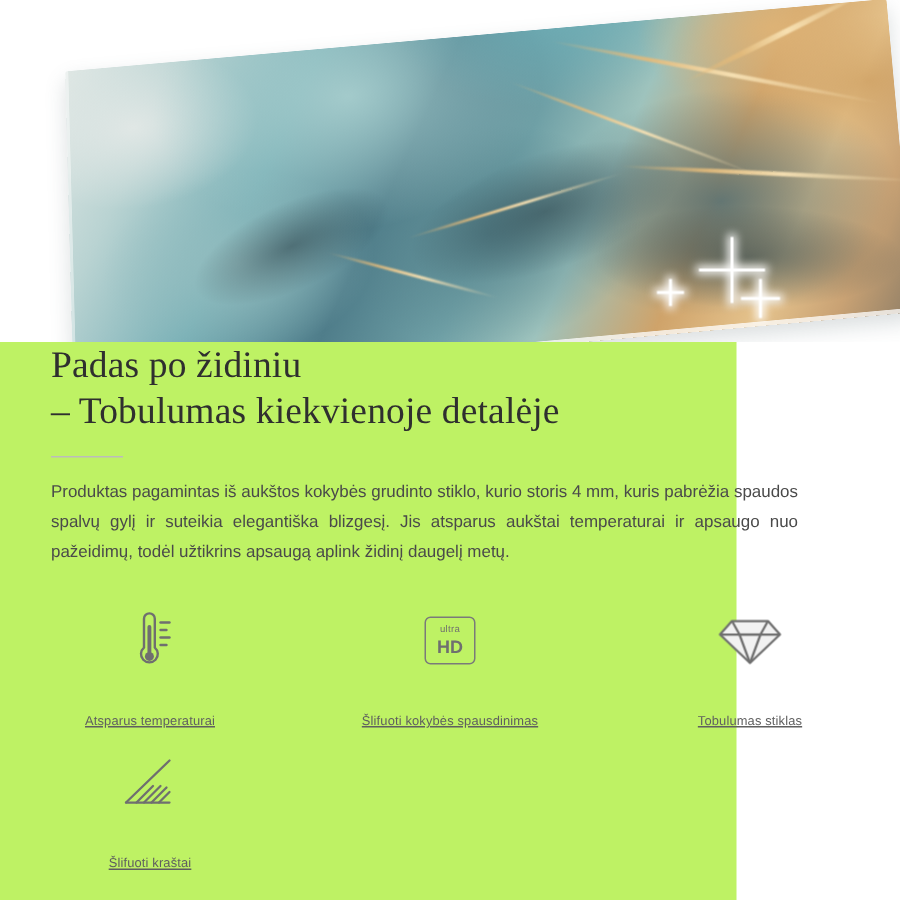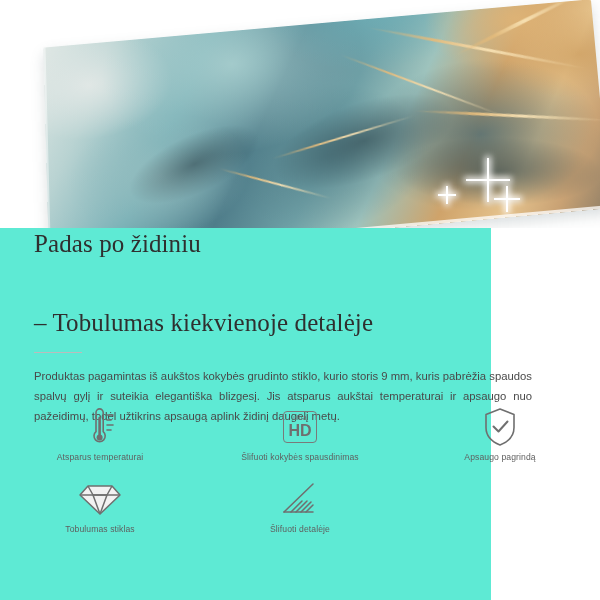--- a/index.html
+++ b/index.html
@@ -6,21 +6,21 @@
   html, body {
     width: 600px; height: 600px;
     background: #ffffff;
     font-family: "Liberation Sans", sans-serif;
     overflow: hidden;
   }
   .page {
     position: relative;
     width: 491px;
     height: 600px;
-    background: #5eead4;
+    background: #bef264;
   }
 
   
   .hero {
     position: absolute;
     left: 0; top: 0;
     width: 600px; height: 228px;
     overflow: hidden;
     background: #ffffff;
   }
@@ -113,21 +113,21 @@
   .content { position: absolute; left: 0; top: 228px; width: 600px; }
   .headline {
     font-family: "Liberation Serif", serif;
     font-size: 25px;
     line-height: 31px;
     color: #2f2f2f;
     font-weight: 400;
     padding: 0 34px;
     letter-spacing: 0.1px;
   }
-  .headline .l2 { display: block; margin-top: 48px; }
+  .headline .l2 { display: block; }
   .rule {
     width: 48px; height: 1px;
     background: #bcbcbc;
     margin: 14px 0 13px 34px;
   }
   .body {
     padding: 0 34px;
     font-size: 11.3px;
     line-height: 20px;
     color: #4a4a4a;
@@ -149,36 +149,37 @@
     flex-direction: column;
     align-items: center;
     padding-top: 8px;
   }
   .feat-icon {
     width: 46px; height: 46px;
     display: flex; align-items: center; justify-content: center;
     color: #6f6f6f;
   }
   .feat-label {
-    margin-top: 2px;
+    margin-top: 25px;
     font-size: 8.6px;
     color: #5f5f5f;
     text-align: left;
     letter-spacing: 0.1px;
+    text-decoration: underline;
   }
   .ultrahd-box {
     border: 1.6px solid #7a7a7a;
     border-radius: 4px;
     width: 34px; height: 32px;
     display: flex; flex-direction: column;
     align-items: center; justify-content: center;
     line-height: 1;
   }
   .ultrahd-box .u1 { font-size: 6.4px; letter-spacing: 0.2px; color: #6f6f6f; }
-  .ultrahd-box .u2 { font-size: 16px; font-weight: bold; color: #6f6f6f; margin-top: 1px; }
+  .ultrahd-box .u2 { font-size: 12px; font-weight: bold; color: #6f6f6f; margin-top: 1px; }
   svg { display: block; }
 </style>
 </head>
 <body>
 
 <div class="page">
 
   <div class="hero">
     <div class="hero-inner">
       <div class="slab-edge"></div>
@@ -199,21 +200,21 @@
     <div class="sparkle sp2"></div>
     <div class="sparkle sp3"></div>
   </div>
 
   <div class="content">
     <h1 class="headline">
       <span>Padas po židiniu</span>
       <span class="l2">– Tobulumas kiekvienoje detalėje</span>
     </h1>
     <div class="rule"></div>
-    <p class="body">Produktas pagamintas iš aukštos kokybės grudinto stiklo, kurio storis 9 mm, kuris pabrėžia spaudos spalvų gylį ir suteikia elegantiška blizgesį. Jis atsparus aukštai temperaturai ir apsaugo nuo pažeidimų, todėl užtikrins apsaugą aplink židinį daugelį metų.</p>
+    <p class="body">Produktas pagamintas iš aukštos kokybės grudinto stiklo, kurio storis 4 mm, kuris pabrėžia spaudos spalvų gylį ir suteikia elegantiška blizgesį. Jis atsparus aukštai temperaturai ir apsaugo nuo pažeidimų, todėl užtikrins apsaugą aplink židinį daugelį metų.</p>
   </div>
 
   <div class="features">
 
     <div class="feat">
       <div class="feat-icon">
         <svg width="34" height="42" viewBox="0 0 34 42" fill="none" stroke="#6f6f6f" stroke-width="1.6" stroke-linecap="round">
           <path d="M13 6.5a3.6 3.6 0 0 1 7.2 0v19.2a5.6 5.6 0 1 1-7.2 0z"></path>
           <line x1="16.6" y1="12" x2="16.6" y2="28.5" stroke-width="2.6"></line>
           <circle cx="16.6" cy="31.6" r="3" fill="#6f6f6f" stroke="none"></circle>
@@ -229,29 +230,20 @@
     <div class="feat">
       <div class="feat-icon">
         <div class="ultrahd-box">
           <span class="u1">ultra</span>
           <span class="u2">HD</span>
         </div>
       </div>
       <div class="feat-label">Šlifuoti kokybės spausdinimas</div>
     </div>
 
-    <div class="feat">
-      <div class="feat-icon">
-        <svg width="36" height="42" viewBox="0 0 36 42" fill="none" stroke="#6f6f6f" stroke-width="1.6" stroke-linecap="round" stroke-linejoin="round">
-          <path d="M18 3 L32 8.5 v13 c0 9-6.2 14.4-14 17.5C10.2 35.9 4 30.5 4 21.5 v-13z"></path>
-          <path d="M11.5 20.5 l5 5 9-10" stroke-width="2"></path>
-        </svg>
-      </div>
-      <div class="feat-label">Apsaugo pagrindą</div>
-    </div>
 
     <div class="feat">
       <div class="feat-icon">
         <svg width="42" height="36" viewBox="0 0 42 36" fill="none" stroke="#6f6f6f" stroke-width="1.5" stroke-linejoin="round">
           <path d="M9 5 H33 L41 14 L21 33 L1 14 Z" fill="#f2f2f2"></path>
           <path d="M1 14 H41"></path>
           <path d="M9 5 L14 14 L21 33"></path>
           <path d="M33 5 L28 14 L21 33"></path>
           <path d="M14 14 H28"></path>
         </svg>
@@ -263,18 +255,18 @@
       <div class="feat-icon">
         <svg width="40" height="36" viewBox="0 0 40 36" fill="none" stroke="#6f6f6f" stroke-width="1.5" stroke-linecap="round">
           <path d="M4 31 L33 3"></path>
           <path d="M4 31 H33"></path>
           <path d="M11 31 L22 20"></path>
           <path d="M16 31 L27 20"></path>
           <path d="M21 31 L31 21"></path>
           <path d="M26 31 L33 24"></path>
         </svg>
       </div>
-      <div class="feat-label">Šlifuoti detalėje</div>
+      <div class="feat-label">Šlifuoti kraštai</div>
     </div>
 
 
   </div>
 </div>
 
 </body></html>

